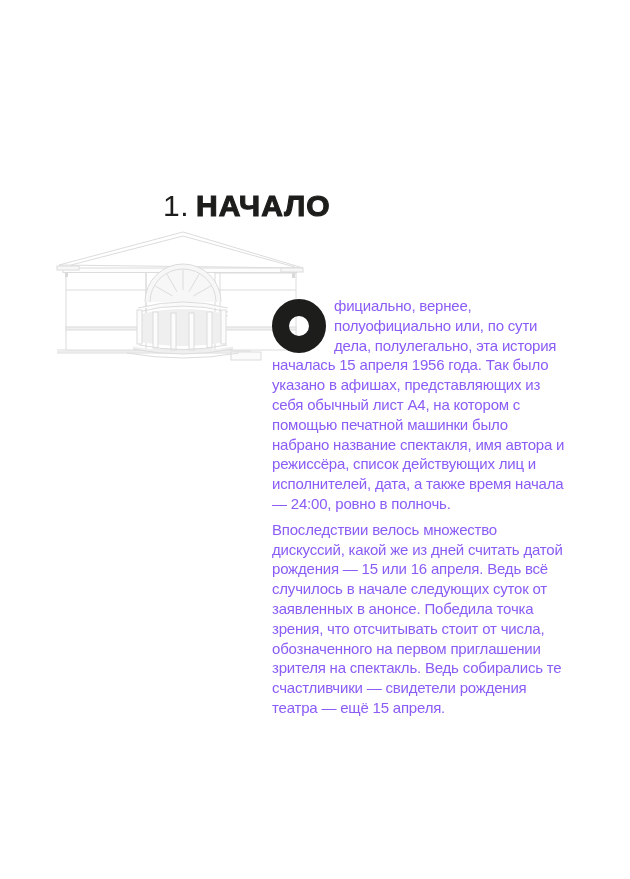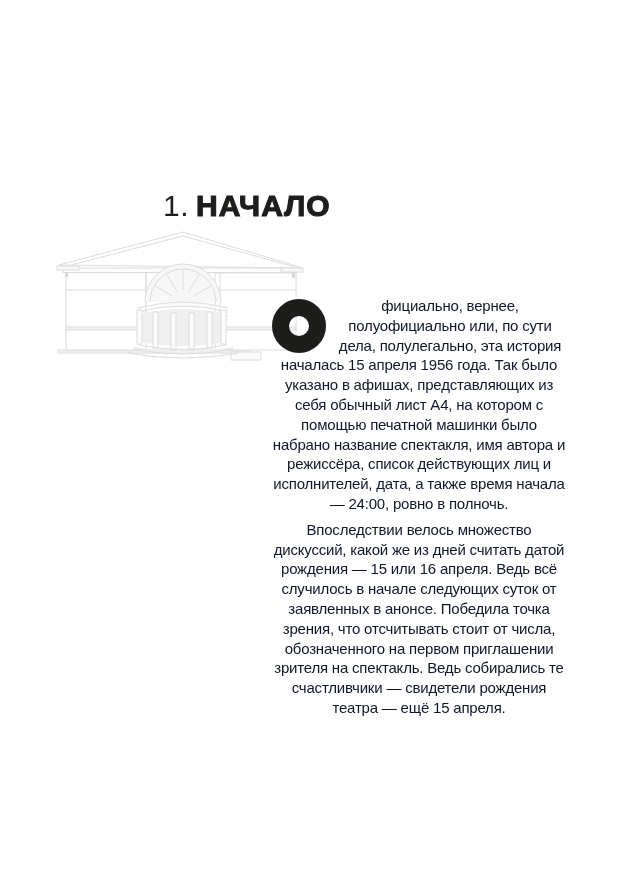--- a/index.html
+++ b/index.html
@@ -44,25 +44,25 @@
     width: 250px;
     height: 142px;
   }
 
   
   .body-text {
     position: absolute;
     left: 272px;
     top: 296px;
     width: 294px;
-    color: #0f172a;
+    color: #8b5cf6;
     font-size: 15px;
     line-height: 19.8px;
     letter-spacing: -0.2px;
-    text-align: center;
+    text-align: left;
   }
   .body-text p { margin: 0 0 6px 0; }
 
   
   .dropcap {
     float: left;
     width: 54px;
     height: 56px;
     margin: 3px 8px 0 0;
     position: relative;

